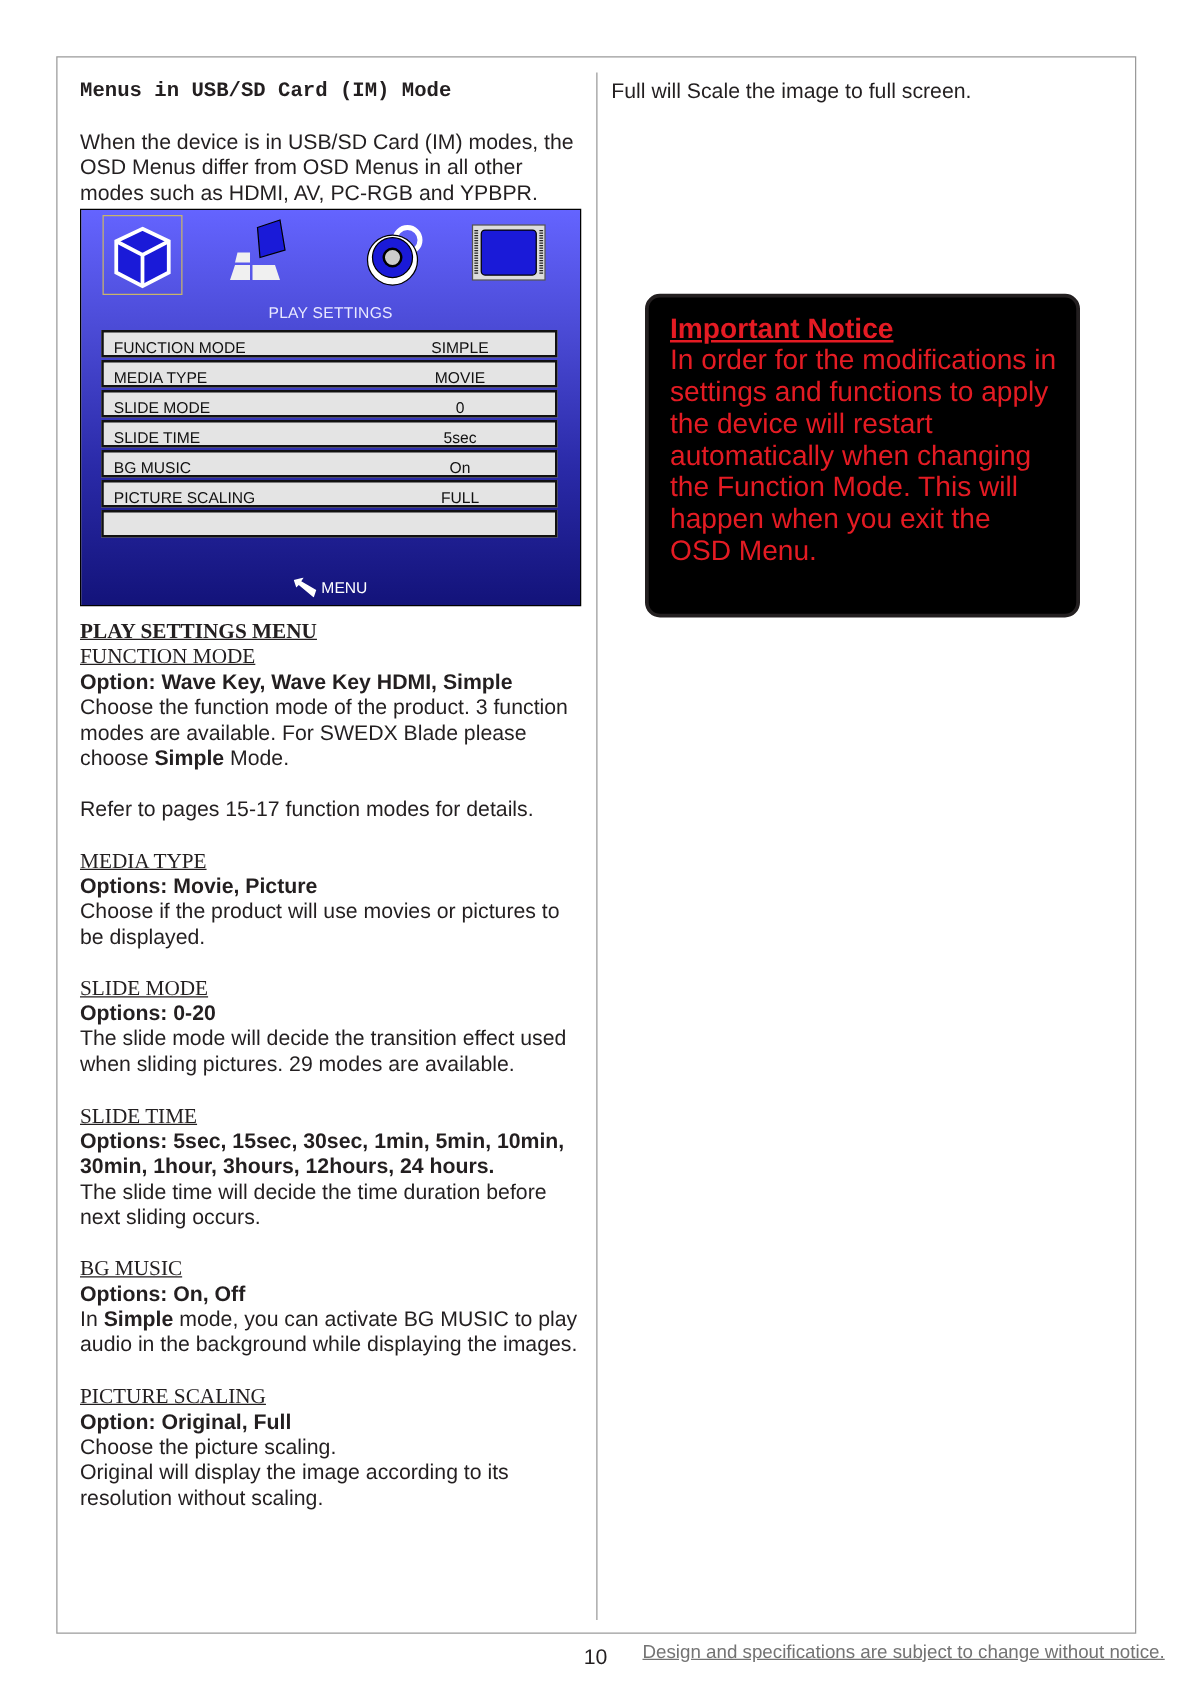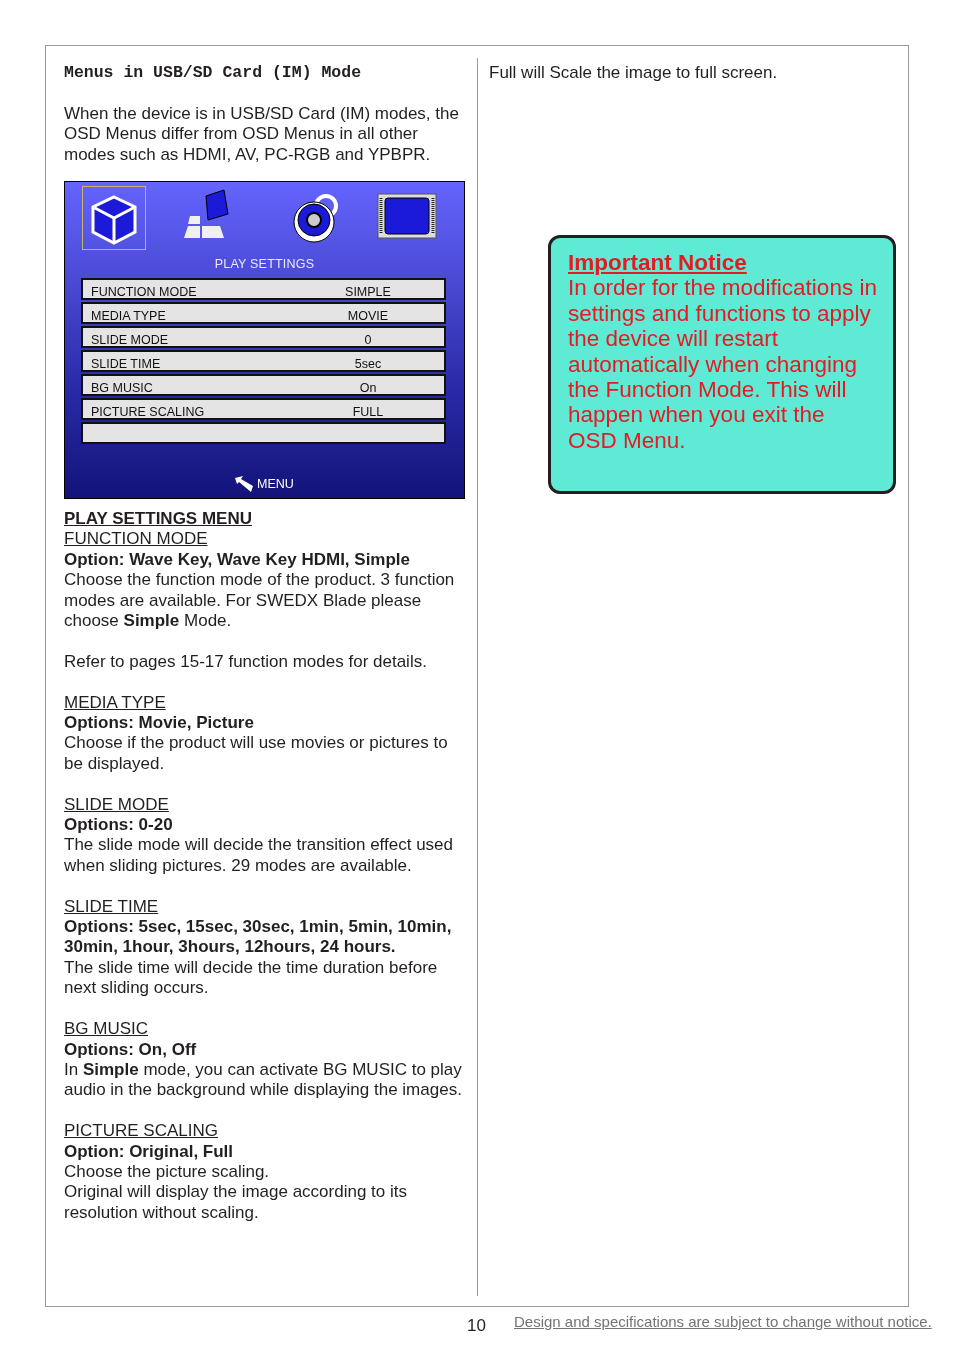--- a/index.html
+++ b/index.html
@@ -3,38 +3,38 @@
   <meta charset="utf-8">
   <style>
     html,body{margin:0;padding:0;background:#fff;}
     body{width:954px;height:1354px;position:relative;font-family:"Liberation Sans",sans-serif;color:#231f20;overflow:hidden;}
     .frame{position:absolute;left:45px;top:45px;width:864px;height:1262px;border:1px solid #9a9a9a;box-sizing:border-box;}
     .divider{position:absolute;left:477px;top:58px;width:1px;height:1238px;background:#9a9a9a;}
     .col-left{position:absolute;left:64px;top:63px;width:404px;font-size:17px;line-height:20.4px;}
     .col-right{position:absolute;left:489px;top:63px;width:404px;font-size:17px;line-height:20.4px;}
     p{margin:0;}
     .b{font-weight:bold;}
-    .u{text-decoration:underline;}
+    .u{text-decoration:underline;font-family:Liberation Serif, serif;}
     .gap{height:20.4px;}
     .heading{font-weight:bold;font-size:16.5px;font-family:Liberation Mono, monospace;}
     
-    .osd{position:relative;width:401px;height:318px;margin:16px 0 10px 0;border:1px solid #000;box-sizing:border-box;
+    .osd{position:relative;width:401px;height:318px;margin:2px 0 10px 0;border:1px solid #000;box-sizing:border-box;
       background:linear-gradient(to bottom,#6464ff 0%,#4b4bd6 30%,#2a2aa8 65%,#13137a 100%);}
     .osd-icons{position:absolute;left:16px;top:4px;width:360px;height:64px;}
     .osd-icon{position:absolute;top:0;width:62px;height:62px;}
     .osd-icon.sel{border:1px solid #c8b46a;}
     .osd-title{position:absolute;left:0;right:0;top:72px;text-align:center;color:#e8e8ff;font-size:12.5px;letter-spacing:.2px;}
     .osd-rows{position:absolute;left:16px;top:96px;width:365px;}
     .osd-row{height:22px;margin-bottom:2px;background:#e4e4e4;border:2px solid #111;box-sizing:border-box;position:relative;font-size:12.5px;color:#111;}
     .osd-row .lbl{position:absolute;left:8px;top:2px;}
     .osd-row .val{position:absolute;left:240px;width:90px;text-align:center;top:2px;}
     .osd-menu{position:absolute;left:0;right:0;top:292px;text-align:center;color:#fff;font-size:12.5px;}
     .osd-menu svg{vertical-align:-4px;margin-right:2px;}
     
-    .notice{position:absolute;left:516px;top:235px;width:348px;height:259px;box-sizing:border-box;border:3px solid #231f20;border-radius:12px;background:#5eead4;padding:12px 16px 0 17px;color:#e41b23;font-size:22.5px;line-height:25.4px;margin-left:32px;}
+    .notice{position:absolute;left:516px;top:235px;width:348px;height:259px;box-sizing:border-box;border:3px solid #231f20;border-radius:12px;background:#000000;padding:12px 16px 0 17px;color:#e41b23;font-size:22.5px;line-height:25.4px;}
     .notice .nt{font-weight:bold;text-decoration:underline;}
     .page-num{position:absolute;left:467px;top:1316px;font-size:17px;color:#231f20;}
     .footer-note{position:absolute;left:514px;top:1313px;font-size:15px;color:#737373;text-decoration:underline;}
   </style>
 </head>
 <body>
 
 <div class="frame"></div>
 <div class="divider"></div>
 

